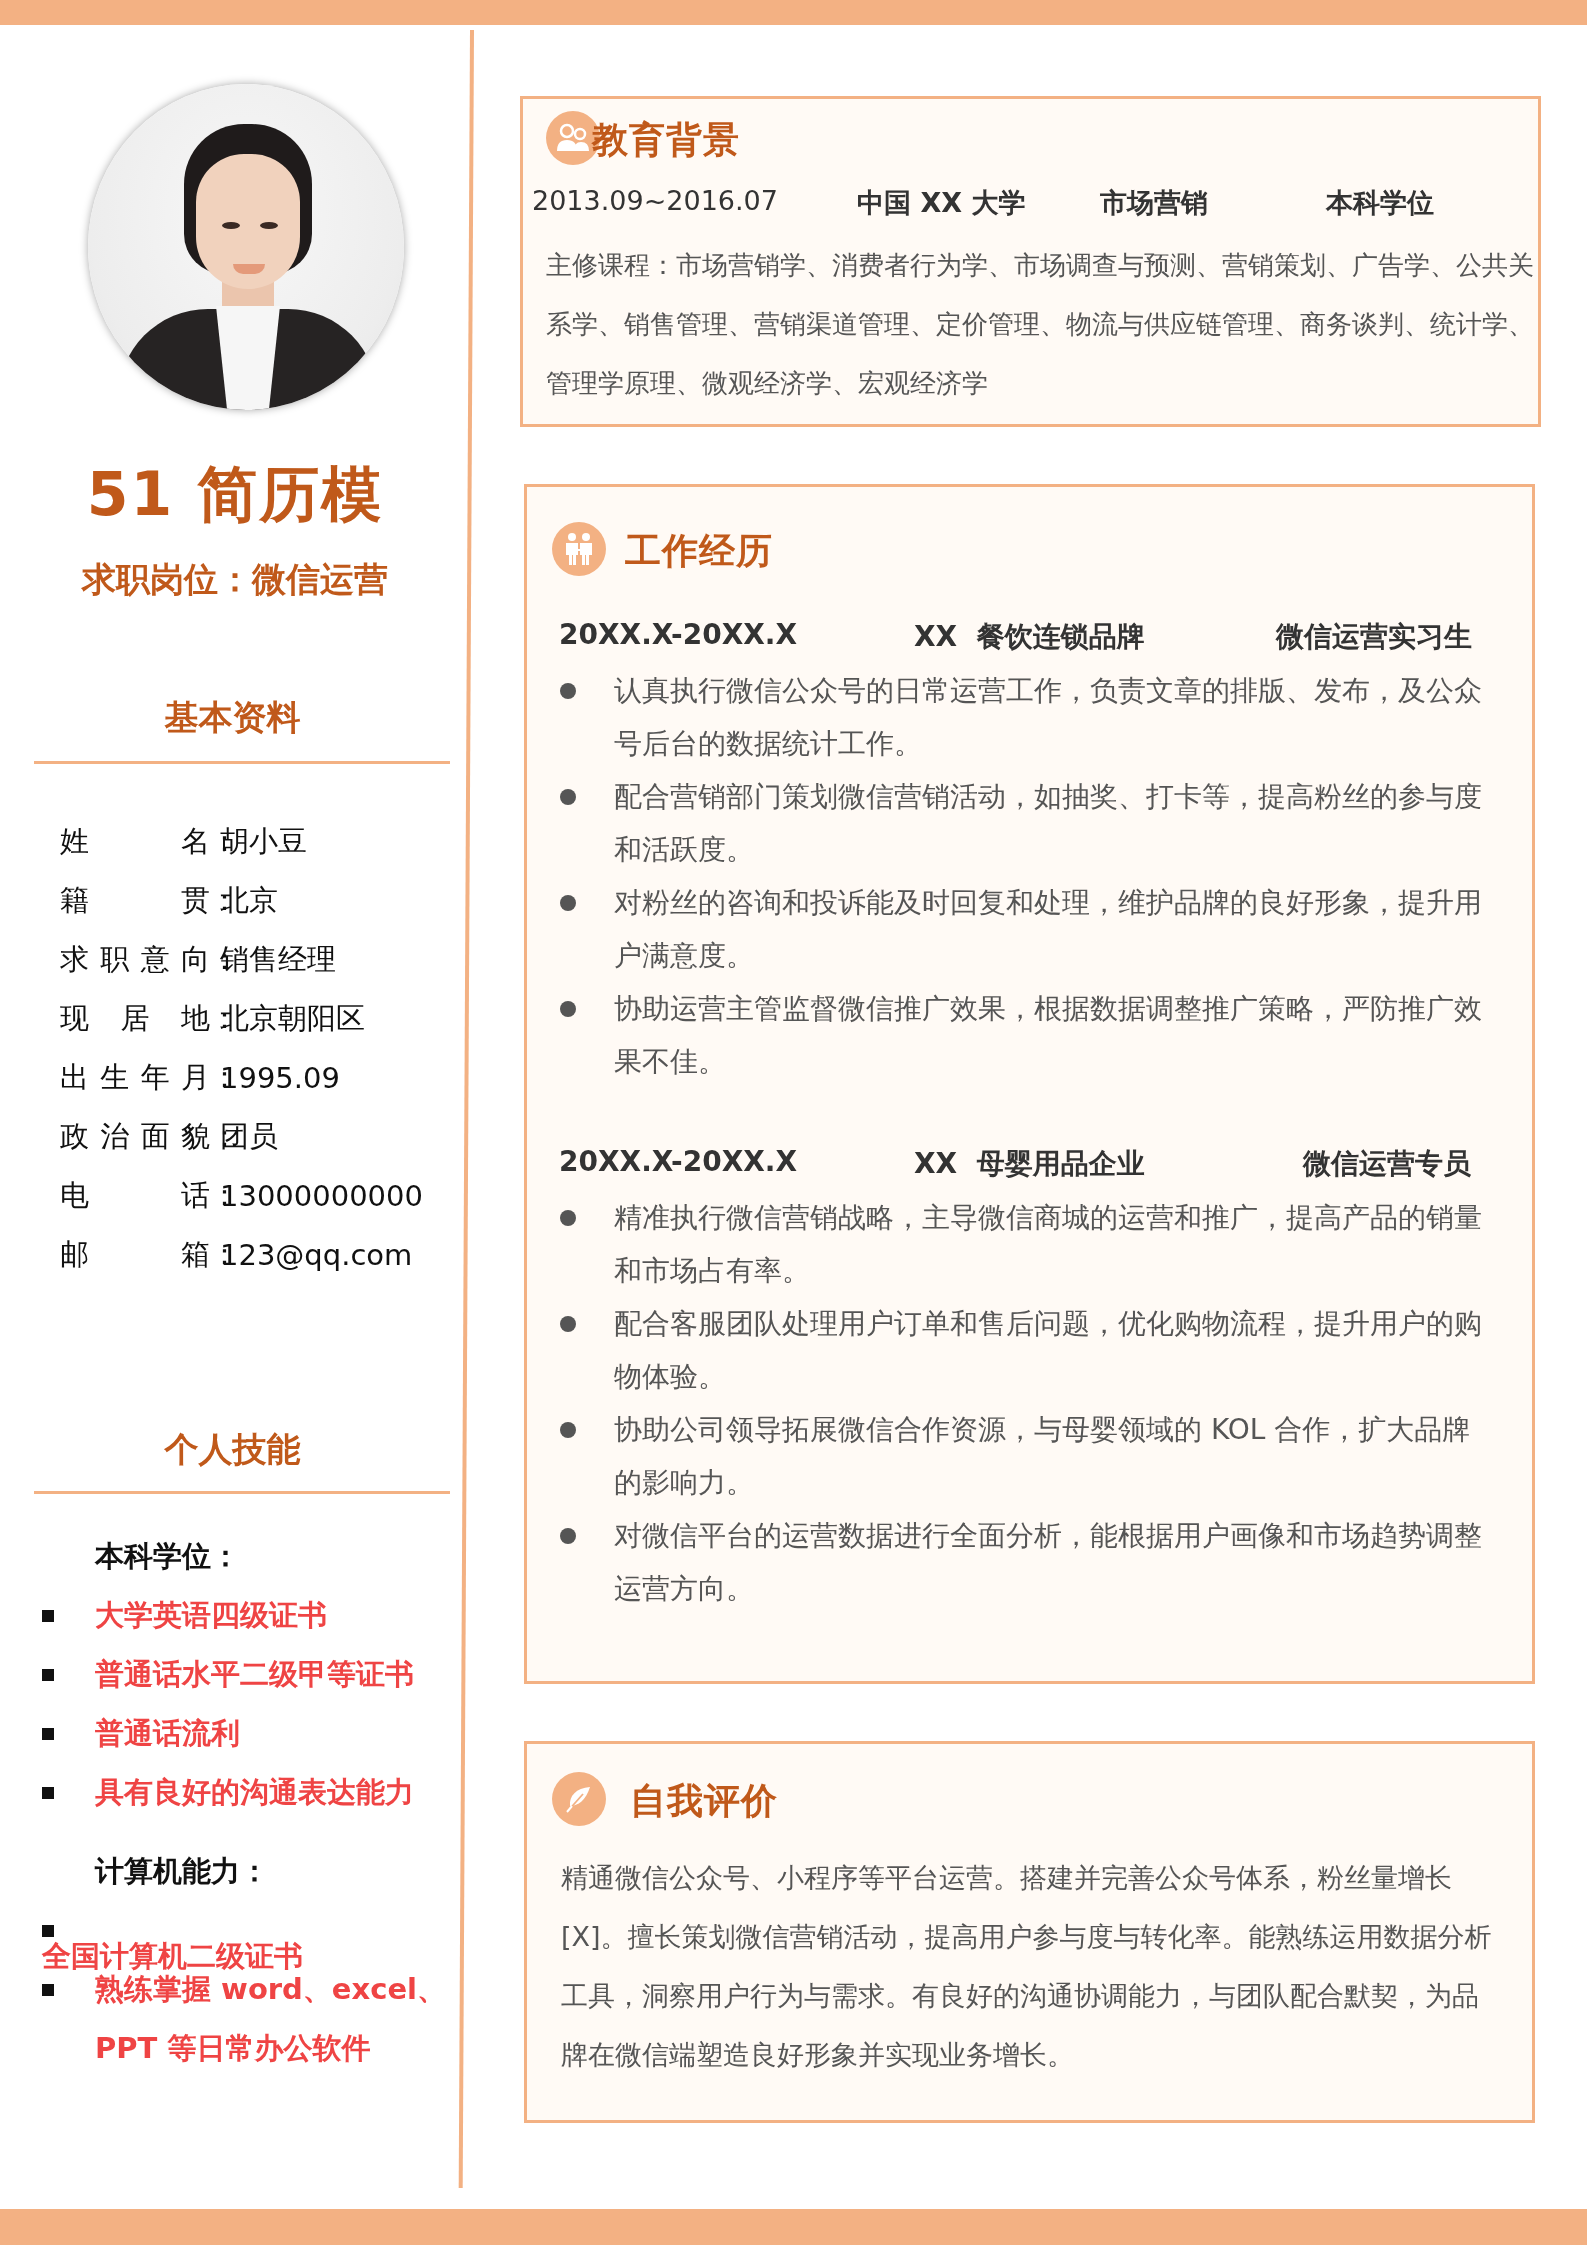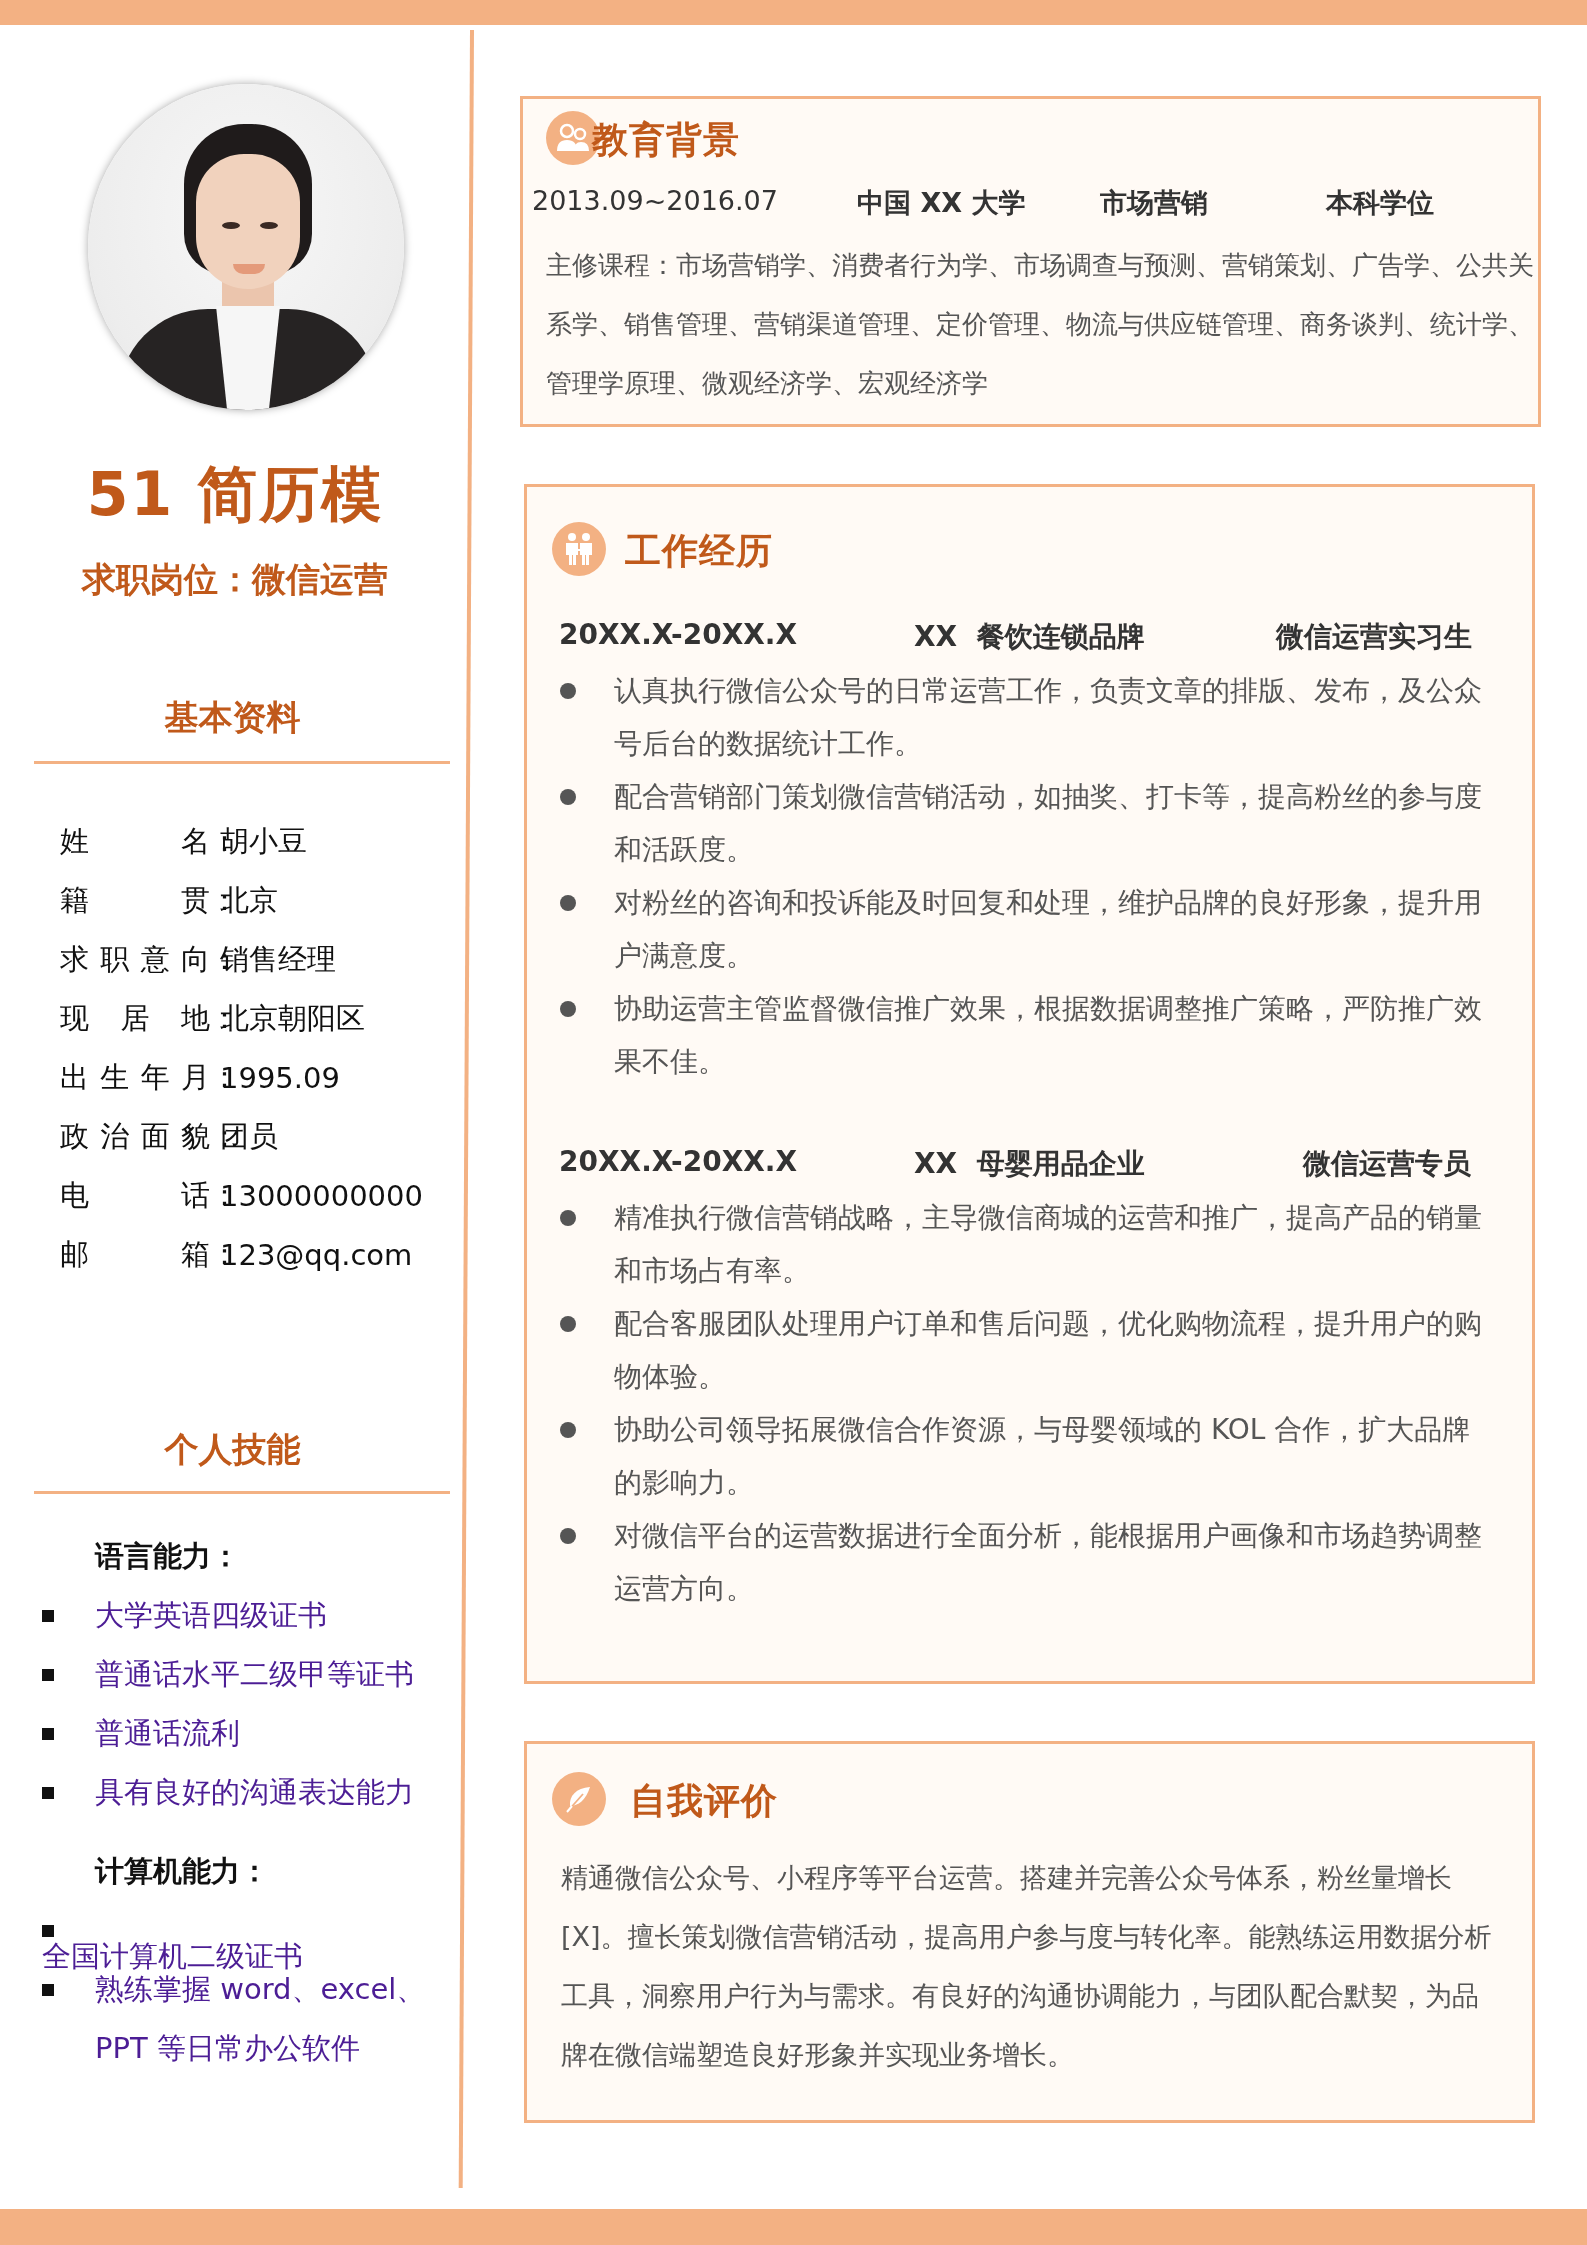--- a/index.html
+++ b/index.html
@@ -29,21 +29,21 @@
   .side-heading { position: absolute; left: 0; width: 465px; text-align: center; font-size: 34px; font-weight: bold; color: #c0591a; }
   .side-rule { position: absolute; left: 34px; width: 416px; height: 3px; background: #f3b183; }
 
   .info-row { position: absolute; left: 60px; height: 40px; font-size: 29px; color: #111; display: flex; align-items: center; }
   .info-label { width: 150px; display: flex; justify-content: space-between; }
   .info-label span { display: inline-block; }
   .info-colon { width: 10px; }
   .info-value { white-space: nowrap; }
 
   .skill-group { position: absolute; left: 95px; font-size: 29px; font-weight: bold; color: #111; }
-  .skill-item { position: absolute; left: 42px; font-size: 29px; color: #4c1d95; display: flex; align-items: flex-start; }
+  .skill-item { position: absolute; left: 42px; font-size: 29px; color: #ef4444; display: flex; align-items: flex-start; font-weight: bold; }
   .skill-bullet { width: 12px; height: 12px; background: #111; margin-top: 14px; margin-right: 41px; flex-shrink: 0; }
   .skill-text { line-height: 59px; margin-top: -10px; width: 360px; }
 
   
   .box { position: absolute; background: #fffaf5; border: 3px solid #f3b183; }
   .sec-icon { position: absolute; width: 54px; height: 54px; border-radius: 50%; background: #f3b183; display: flex; align-items: center; justify-content: center; }
   .sec-title { position: absolute; font-size: 36px; font-weight: bold; color: #c0591a; letter-spacing: 1px; }
 
   .edu-row { position: absolute; top: 185px; font-size: 27px; color: #333; white-space: nowrap; }
   .edu-row.bold { font-weight: bold; }
@@ -151,21 +151,21 @@
       </div>
       <span class="info-colon">：</span>
       <span class="info-value">123@qq.com</span>
     </div>
   </div>
 
 <div class="side-heading" style="top:1427px;">个人技能</div>
 <div class="side-rule" style="top:1491px;"></div>
 
 <div id="skills-area">
-    <div class="skill-group" style="top: 1537px;">语言能力：</div>
+    <div class="skill-group" style="top: 1537px;">本科学位：</div>
     <div class="skill-item" style="top: 1596px;">
       <span class="skill-bullet"></span>
       <span class="skill-text">大学英语四级证书</span>
     </div>
     <div class="skill-item" style="top: 1655px;">
       <span class="skill-bullet"></span>
       <span class="skill-text">普通话水平二级甲等证书</span>
     </div>
     <div class="skill-item" style="top: 1714px;">
       <span class="skill-bullet"></span>

